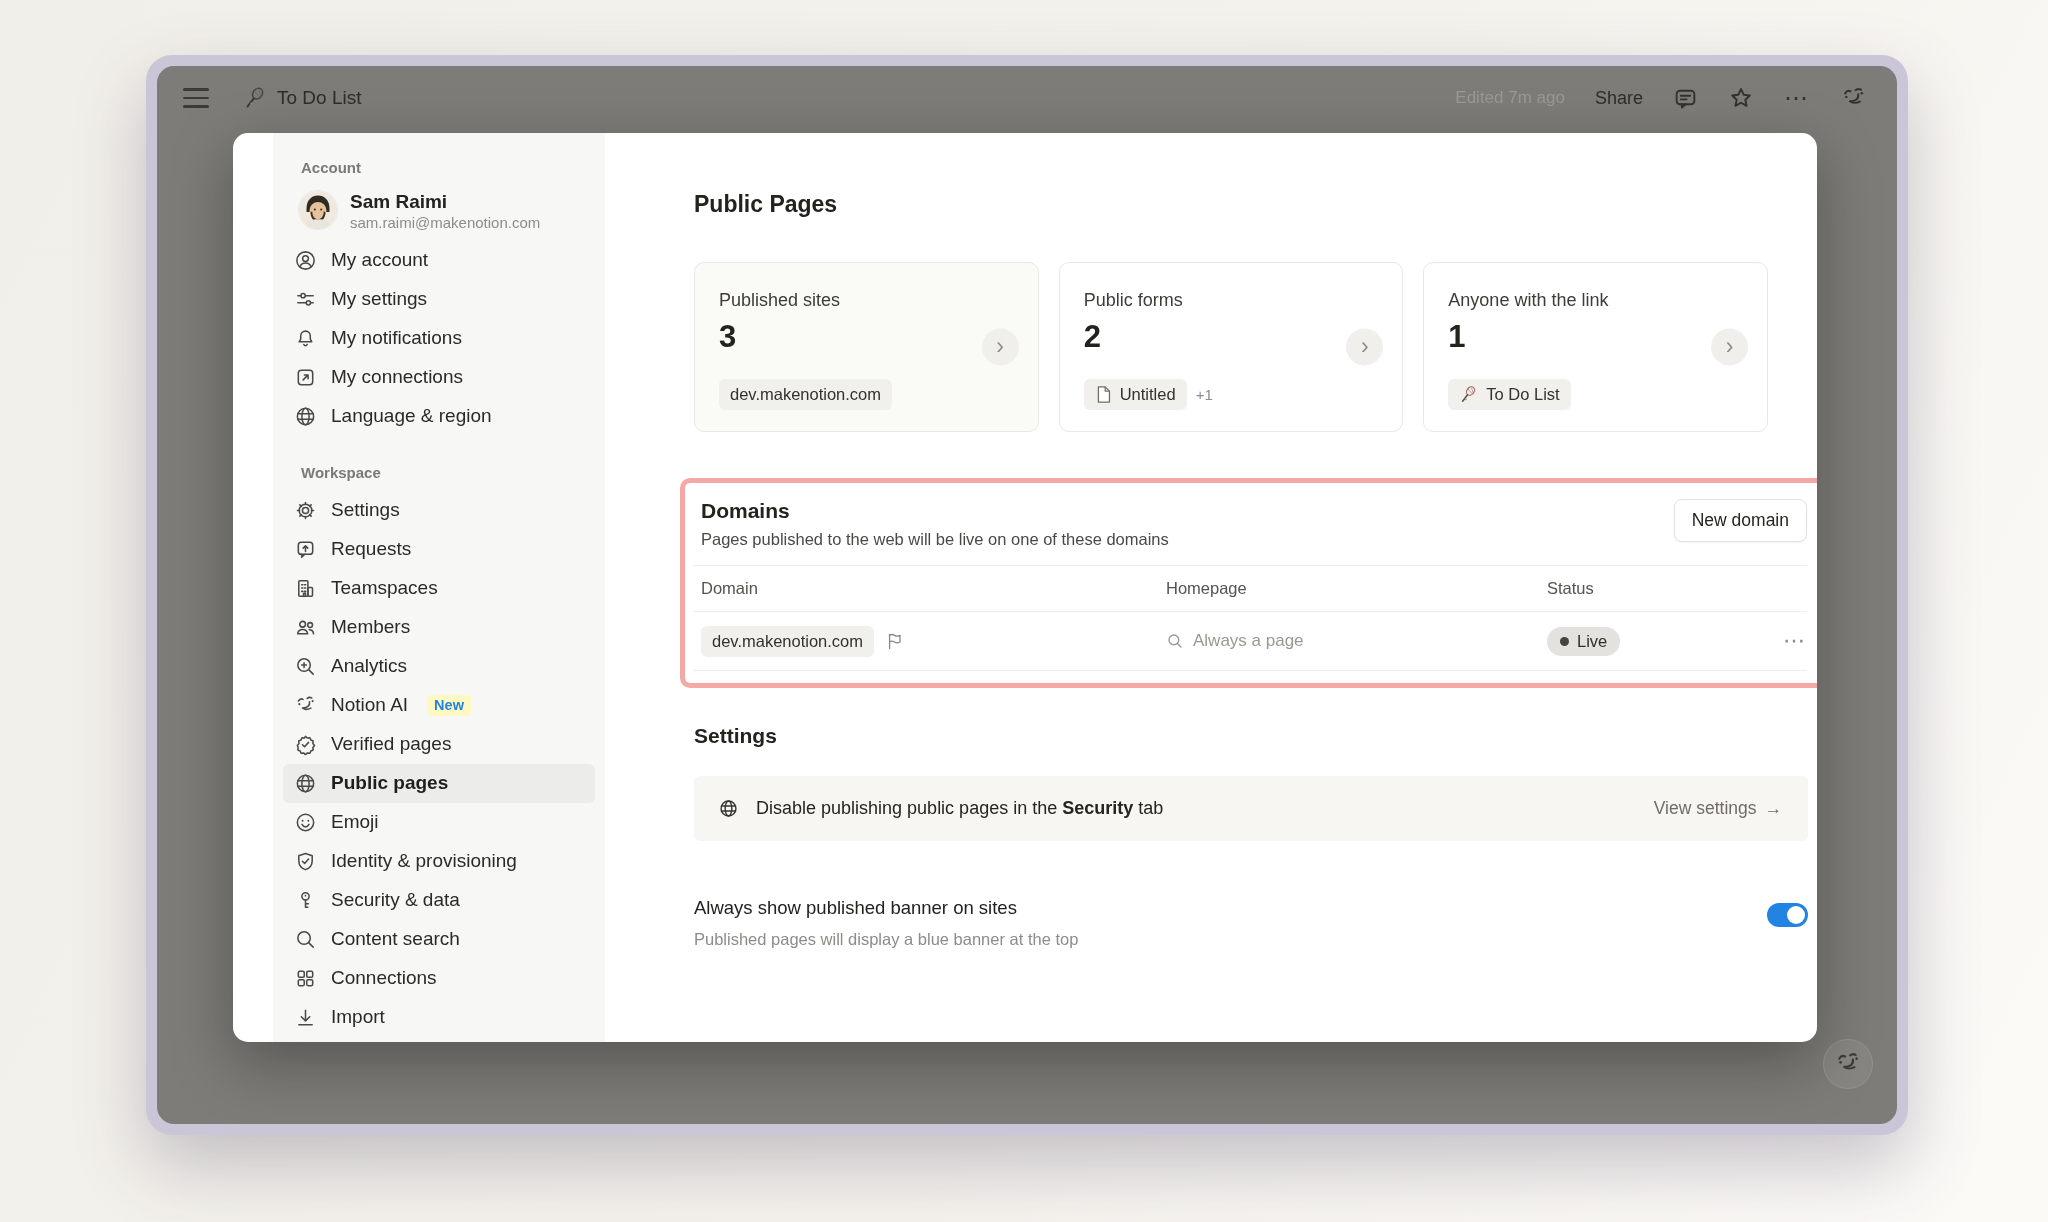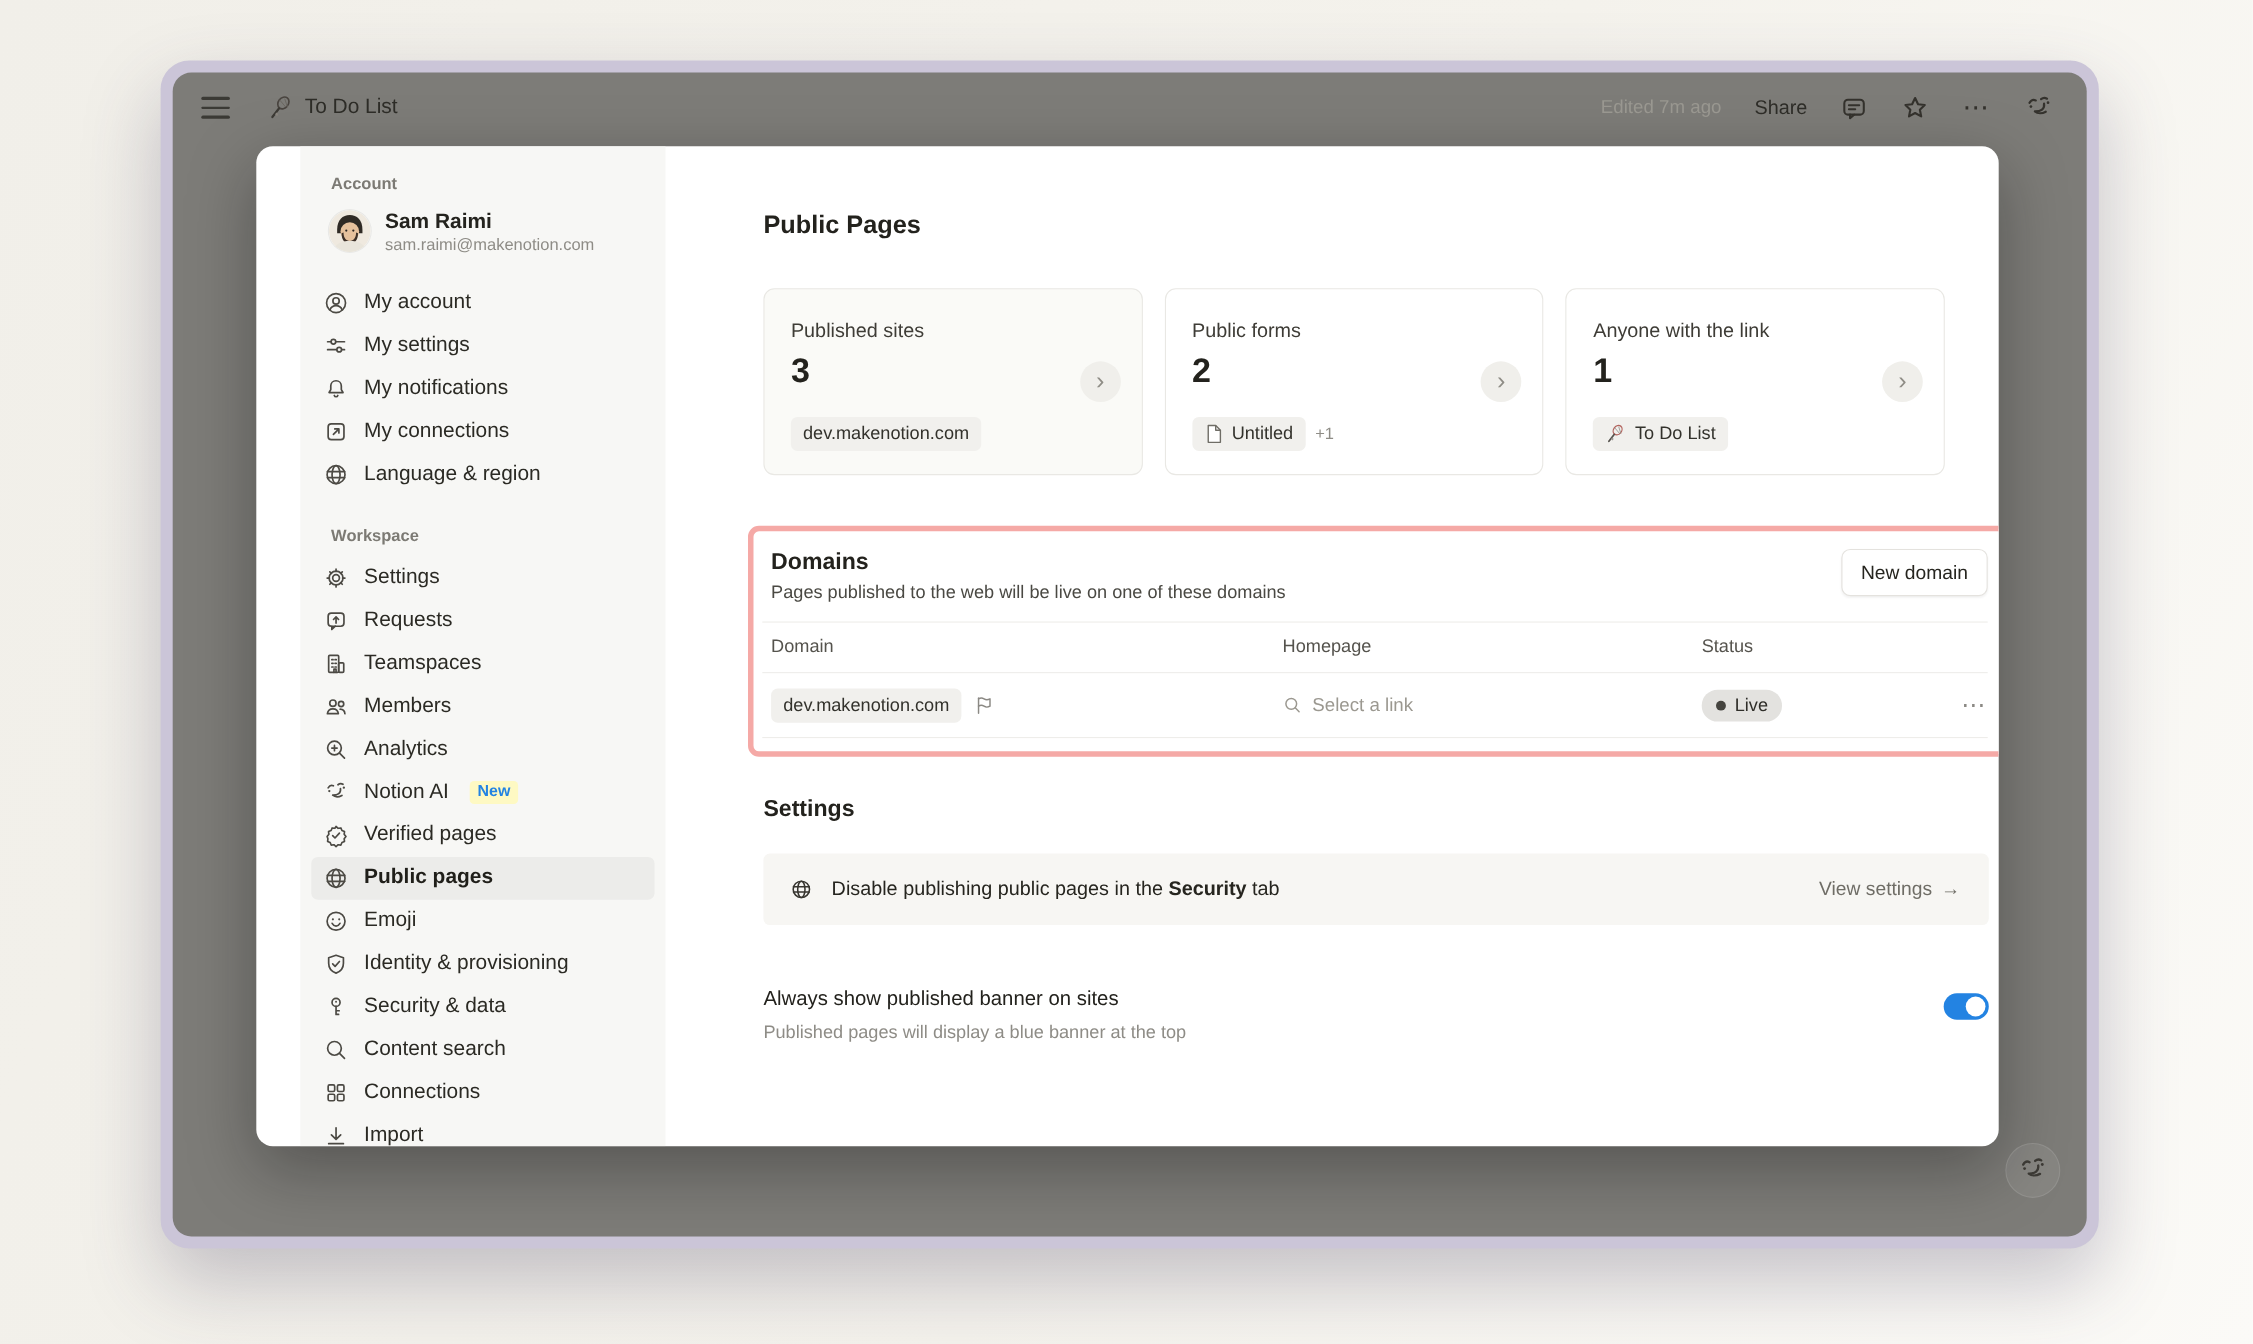--- a/index.html
+++ b/index.html
@@ -50,21 +50,21 @@
   .modal {
     position:absolute; left:76px; top:67px; width:1584px; height:909px;
     background:#ffffff; border-radius:15px; overflow:hidden;
     display:flex; box-shadow:0 20px 60px rgba(15,15,15,.35);padding-left:40px;
   }
 
   
   .side { width:332px; flex:0 0 332px; background:#f7f7f5; padding:20px 10px 0 10px; overflow:hidden; }
   .side-header { padding:0 18px; font-size:15px; font-weight:700; color:#7c7a74; margin:6px 0 10px; }
   .side-header.ws { margin-top:28px; }
-  .user { display:flex; align-items:center; gap:13px; padding:4px 8px 4px 16px; margin-bottom:21px; }
+  .user { display:flex; align-items:center; gap:13px; padding:4px 8px 4px 16px; margin-bottom:6px; }
   .avatar { width:38px; height:38px; border-radius:50%; overflow:hidden; flex:0 0 38px; box-shadow:0 0 0 1px rgba(0,0,0,.06); }
   .user-name { font-size:19px; font-weight:700; color:#24231e; line-height:1.25; }
   .user-email { font-size:15px; color:#8e8c86; }
   .item {
     display:flex; align-items:center; gap:14px; height:39px; padding:0 8px 0 11px;
     border-radius:6px; cursor:pointer;
   }
   .item-label { font-size:19px; color:#2b2a24; white-space:nowrap; }
   .item.selected { background:#ececea; }
   .item.selected .item-label { font-weight:700; color:#201f1a; }
@@ -507,21 +507,21 @@
                     </svg>
                 </span>
               </span>
               <span class="homepage-cell">
                 <span>
                   <svg width="18" height="18" viewBox="0 0 24 24" fill="none" stroke="#9b9890" stroke-width="1.8" stroke-linecap="round" style="display:block">
                       <circle cx="10.5" cy="10.5" r="6.5"></circle>
                       <line x1="15.3" y1="15.3" x2="20" y2="20"></line>
                     </svg>
                 </span>
-                <span>Select a link</span>
+                <span>Always a page</span>
               </span>
               <span>
                 <span class="pill-live">
                   <span class="pill-dot"></span>
                   <span>Live</span>
                 </span>
               </span>
               <span class="row-more">⋯</span>
             </div>
           </div>

